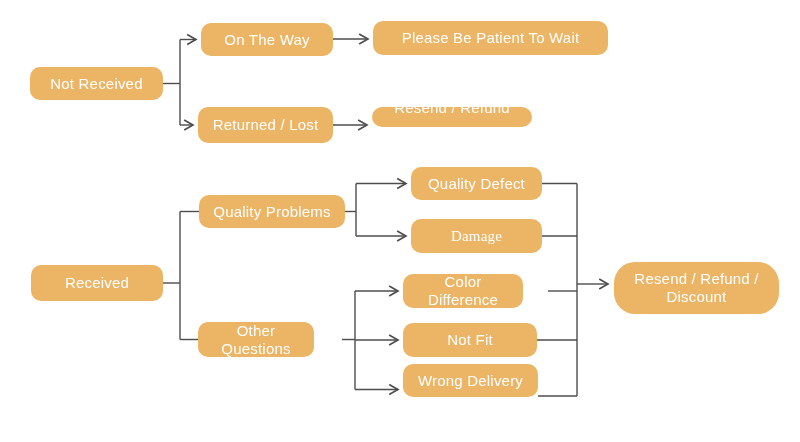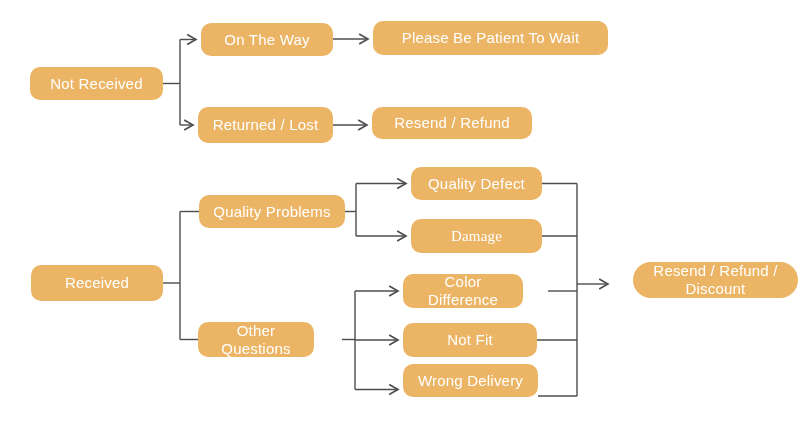--- a/index.html
+++ b/index.html
@@ -99,21 +99,21 @@
   </div>
 
   <div class="node" style="left:373px; top:21px; width:235px; height:34px;">
     <span>Please Be Patient To Wait</span>
   </div>
 
   <div class="node" style="left:198px; top:107px; width:135px; height:36px;">
     <span>Returned / Lost</span>
   </div>
 
-  <div class="node" style="left:372px; top:107px; width:160px; height:32px;">
+  <div class="node" style="left:372px; top:107px; width:160px; height:20px;align-items:flex-end;">
     <span>Resend / Refund</span>
   </div>
 
   <div class="node" style="left:31px; top:265px; width:132px; height:36px;">
     <span>Received</span>
   </div>
 
   <div class="node" style="left:199px; top:195px; width:146px; height:33px;">
     <span>Quality Problems</span>
   </div>
@@ -135,17 +135,17 @@
   </div>
 
   <div class="node" style="left:403px; top:323px; width:134px; height:34px;">
     <span>Not Fit</span>
   </div>
 
   <div class="node" style="left:403px; top:364px; width:135px; height:33px;">
     <span>Wrong Delivery</span>
   </div>
 
-  <div class="node" style="left:633px; top:262px; width:165px; height:36px;border-radius:21px;">
+  <div class="node" style="left:614px; top:262px; width:165px; height:52px;border-radius:21px;">
     <span>Resend / Refund / Discount</span>
   </div>
 
 </div>
 
 </body></html>

